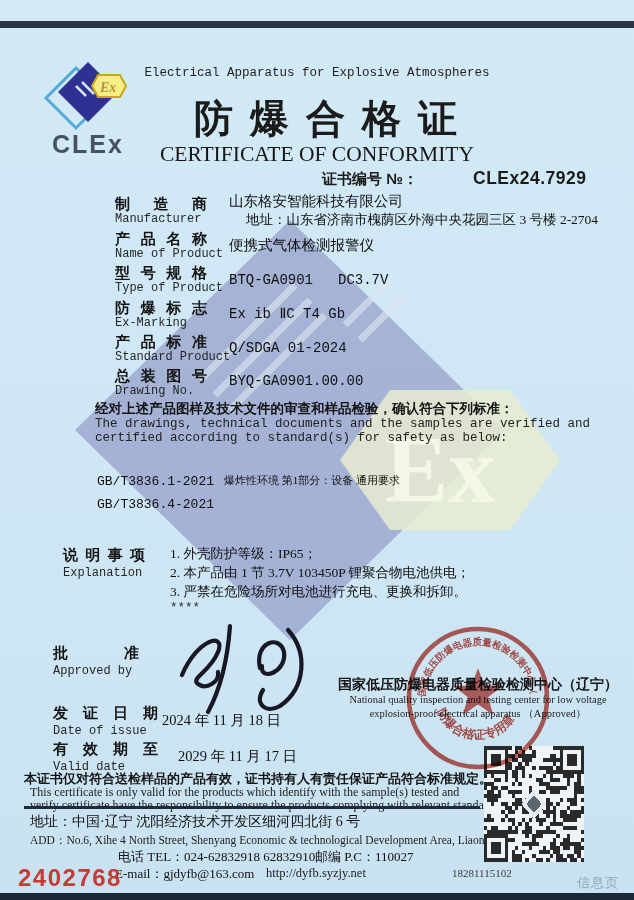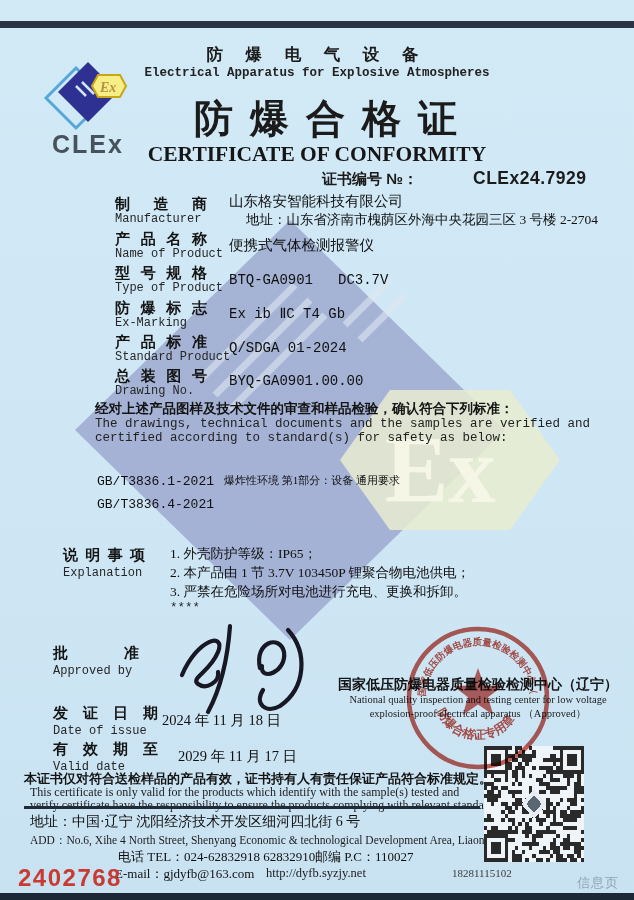--- a/index.html
+++ b/index.html
@@ -3,21 +3,21 @@
 <meta charset="utf-8">
 <style>
   html,body{margin:0;padding:0;}
   .page{position:relative;width:634px;height:900px;overflow:hidden;
         background:linear-gradient(180deg,#d2e9f6 0%,#cfe7f5 55%,#c9e2f1 100%);
         font-family:"Liberation Sans",sans-serif;color:#1b1b1b;}
   .abs{position:absolute;}
   .band{position:absolute;left:0;width:634px;}
   .band.top{top:21px;height:7px;background:#2b3447;}
   .band.bottom{top:893px;height:7px;background:#1c2836;}
-  .ctr{left:0;width:634px;text-align:center;white-space:nowrap;font-weight:bold;}
+  .ctr{left:0;width:634px;text-align:center;white-space:nowrap;}
   .hdrcn{font-weight:bold;font-size:16.5px;letter-spacing:9px;}
   .hdren{font-family:"Liberation Mono","DejaVu Sans Mono",monospace;font-size:12.5px;color:#222;}
   .titlecn{font-weight:bold;font-size:39px;letter-spacing:17px;padding-left:17px;}
   .titleen{font-family:"Liberation Serif","DejaVu Serif",serif;font-size:21.5px;color:#161616;}
   .lbl{font-weight:bold;font-size:15px;color:#151515;text-align:justify;text-align-last:justify;font-family:Liberation Mono, monospace;}
   .sub{font-family:"Liberation Mono","DejaVu Sans Mono",monospace;font-size:12px;color:#262626;white-space:nowrap;}
   .val{font-family:"Liberation Mono","DejaVu Sans Mono",monospace;font-size:14px;color:#101010;white-space:nowrap;}
   .cnval{font-family:"Liberation Serif","DejaVu Serif",serif;font-size:14.5px;color:#101010;white-space:nowrap;}
   .cnbold{font-weight:bold;font-size:13.5px;white-space:nowrap;color:#141414;}
   .enmono{font-family:"Liberation Mono","DejaVu Sans Mono",monospace;font-size:12.5px;color:#222;white-space:nowrap;}
@@ -55,21 +55,20 @@
 
   <svg class="abs z2" style="left:36px;top:54px;" width="100" height="82" viewBox="0 0 100 82">
     <polygon points="40,14 70,44 40,74 10,44" fill="none" stroke="#55a8d8" stroke-width="3"></polygon>
     <polygon points="52,8 82,38 52,68 22,38" fill="#2e3192"></polygon>
     <path d="M40,32 L50,42 M46,28 L58,40" stroke="#cfe7f5" stroke-width="2.5" fill="none"></path>
     <polygon points="56,32 62,21 84,21 90,32 84,43 62,43" fill="#f6ef86" stroke="#caa515" stroke-width="2"></polygon>
     <text x="64" y="38" font-size="14" font-style="italic" font-weight="bold" fill="#b8923f" font-family="Liberation Serif,serif">Ex</text>
   </svg>
   <div class="abs z2 logo-text" style="left:38px;top:130px;width:100px;text-align:center;">CLEx</div>
 
-  <div class="abs ctr hdrcn z2" style="top:44px;">防 爆 电 气 设 备</div>
   <div class="abs ctr hdren z2" style="top:66px;">Electrical Apparatus for Explosive Atmospheres</div>
   <div class="abs ctr titlecn z2" style="top:92px;">防爆合格证</div>
   <div class="abs ctr titleen z2" style="top:142px;">CERTIFICATE OF CONFORMITY</div>
   <span class="abs certlbl z2" style="left:322px;top:170px;">证书编号 №：</span>
   <span class="abs certno z2" style="left:473px;top:168px;">CLEx24.7929</span>
 
   <div class="abs lbl z2" style="left:115px;top:195px;width:92px;">制造商</div>
   <div class="abs sub z2" style="left:115px;top:212px;">Manufacturer</div>
   <div class="abs cnval z2" style="left:229px;top:192px;">山东格安智能科技有限公司</div>
   <div class="abs cnval z2" style="left:246px;top:211px;font-size:13.5px;">地址：山东省济南市槐荫区外海中央花园三区 3 号楼 2-2704</div>

